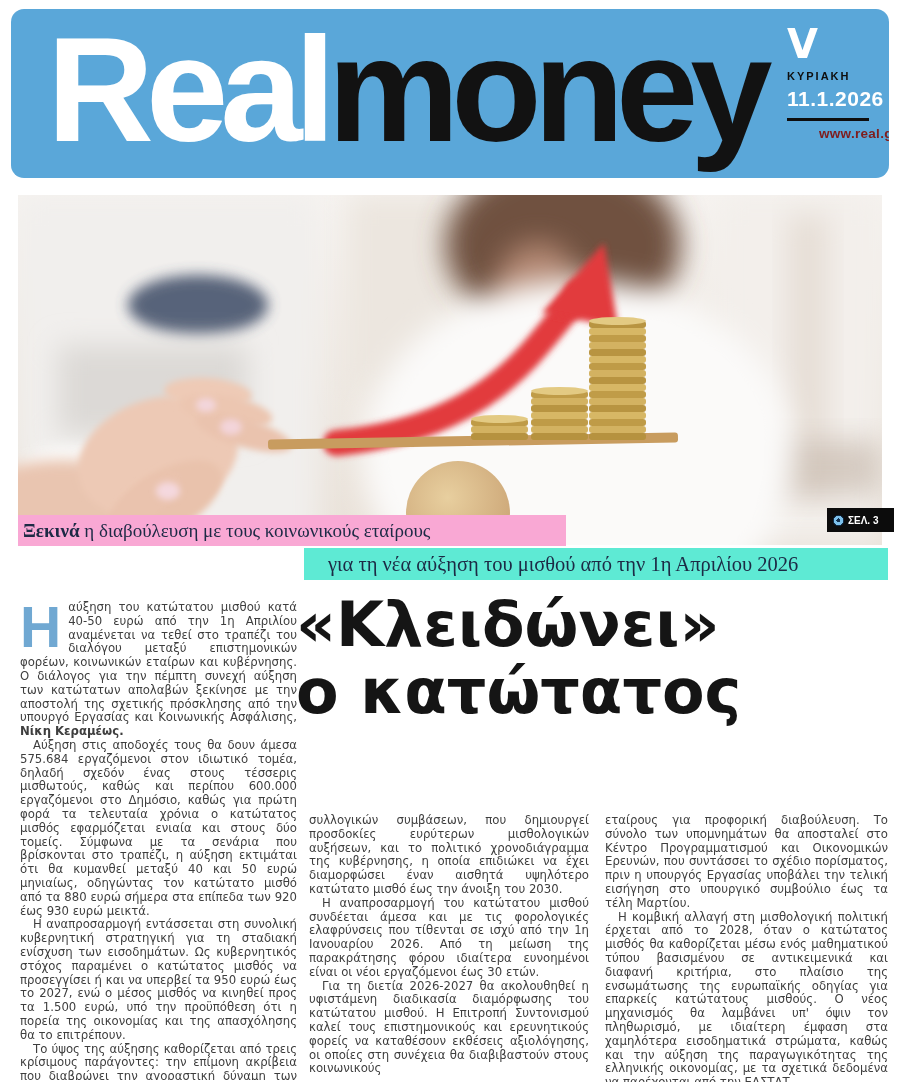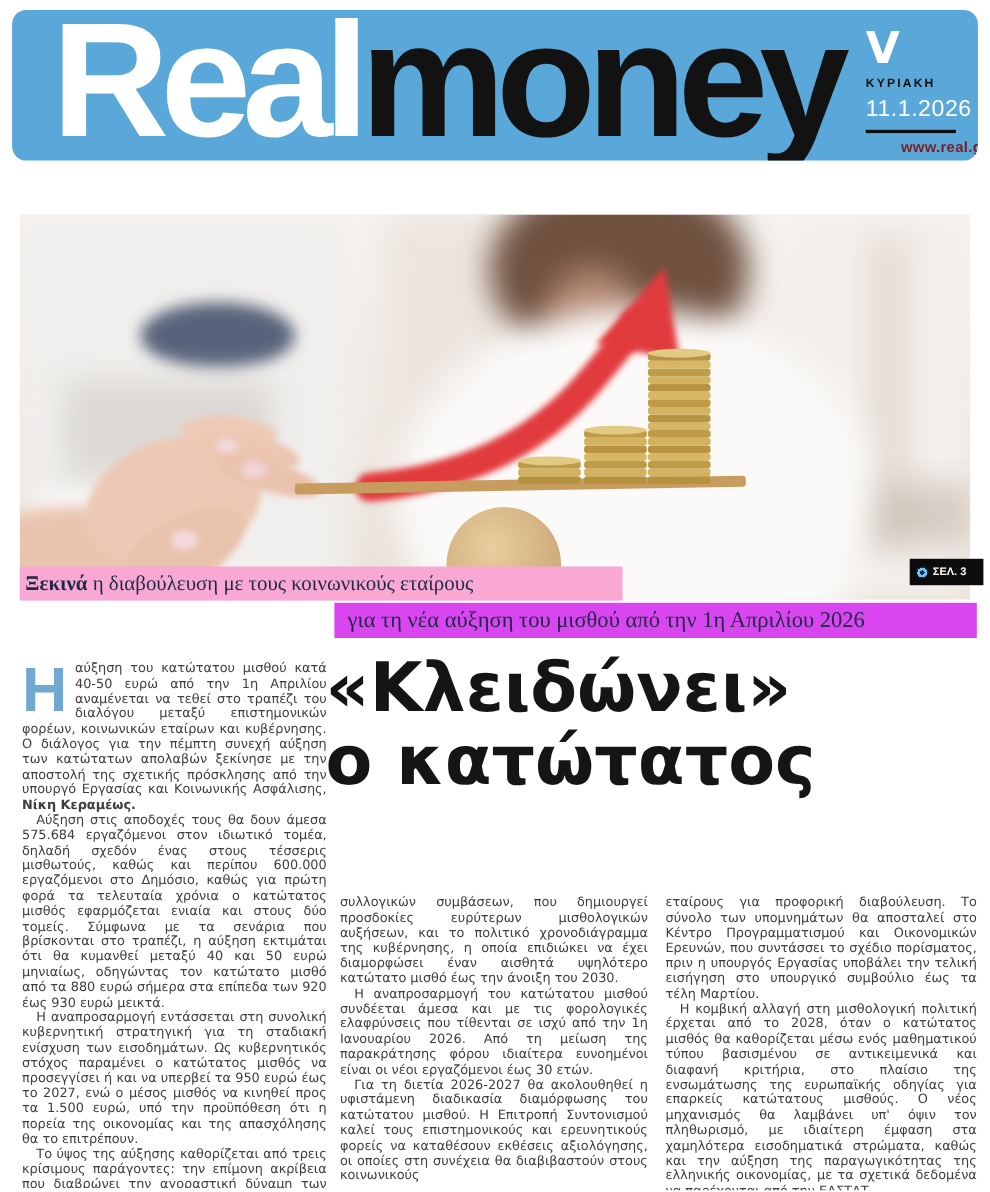--- a/index.html
+++ b/index.html
@@ -2,37 +2,37 @@
 <html lang="el"><head>
 <meta charset="utf-8">
 <style>
   html,body{margin:0;padding:0;}
   body{
     width:900px;height:1084px;position:relative;background:#ffffff;
     font-family:"Liberation Sans",sans-serif;overflow:hidden;
   }
   
   .masthead{
-    position:absolute;left:11px;top:9px;width:878px;height:137px;
+    position:absolute;left:11px;top:9px;width:878px;height:169px;
     background:#5aa7d9;border-radius:13px;overflow:hidden;
   }
   .brand{
     position:absolute;left:36px;top:50%;transform:translateY(-53%);
     font-family:"Liberation Sans",sans-serif;font-weight:bold;
     font-size:148px;letter-spacing:-8px;white-space:nowrap;line-height:1;
   }
   .brand .b1{color:#ffffff;}
   .brand .b2{color:#121212;}
   .mast-right{position:absolute;left:776px;top:16px;width:92px;text-align:left;}
   .v-logo{
     font-family:"DejaVu Sans",sans-serif;font-weight:bold;color:#ffffff;
     font-size:40px;line-height:38px;letter-spacing:0;
   }
   .day{font-size:11px;font-weight:bold;color:#0e0e0e;letter-spacing:2px;margin-top:7px;}
-  .edate{font-size:21px;font-weight:normal;color:#ffffff;margin-top:5px;letter-spacing:0.5px;}
+  .edate{font-size:21px;font-weight:bold;color:#ffffff;margin-top:5px;letter-spacing:0.5px;}
   .mast-rule{border:0;border-top:3px solid #0e0e0e;width:82px;margin:7px 0 5px 0;}
   .site{font-size:13.5px;font-weight:bold;color:#7f1d1d;letter-spacing:0.3px;margin-left:32px;}
   
   .photo{position:absolute;left:18px;top:195px;width:864px;height:350px;overflow:hidden;background:#efe9e3;}
   .photo svg{display:block;}
   .caption-bar{
     position:absolute;left:18px;top:515px;width:548px;height:31px;
     background:#f9a8d4;display:flex;align-items:center;padding-left:5px;box-sizing:border-box;
     font-family:"Liberation Serif",serif;font-size:19px;color:#1c2a45;white-space:pre;
   }
@@ -41,23 +41,23 @@
     position:absolute;left:827px;top:508px;width:67px;height:24px;background:#0c0c0c;
     display:flex;align-items:center;gap:4px;padding:0 6px;box-sizing:border-box;
   }
   .page-badge .dot{
     width:11px;height:11px;border-radius:50%;flex:0 0 auto;
     background:radial-gradient(circle at 50% 50%, #12304e 0 2px, #7cc0ea 2px 4.5px, #12304e 4.5px);
   }
   .page-badge .txt{color:#ffffff;font-size:10px;font-weight:bold;white-space:nowrap;}
   
   .subhead-bar{
-    position:absolute;left:304px;top:548px;width:584px;height:32px;background:#d946ef;
+    position:absolute;left:304px;top:548px;width:584px;height:32px;background:#5eead4;
     font-family:"Liberation Serif",serif;font-size:20.5px;color:#1c2a45;
-    line-height:32px;padding-left:12px;box-sizing:border-box;white-space:nowrap;
+    line-height:32px;padding-left:24px;box-sizing:border-box;white-space:nowrap;
   }
   
   .headline{
     position:absolute;left:296px;top:591px;width:596px;text-align:left;
     font-family:"DejaVu Sans","Liberation Sans",sans-serif;font-weight:bold;
     font-size:62px;line-height:67px;color:#151515;letter-spacing:0px;
   }
   
   .col{
     position:absolute;font-family:"DejaVu Sans","Liberation Sans",sans-serif;

